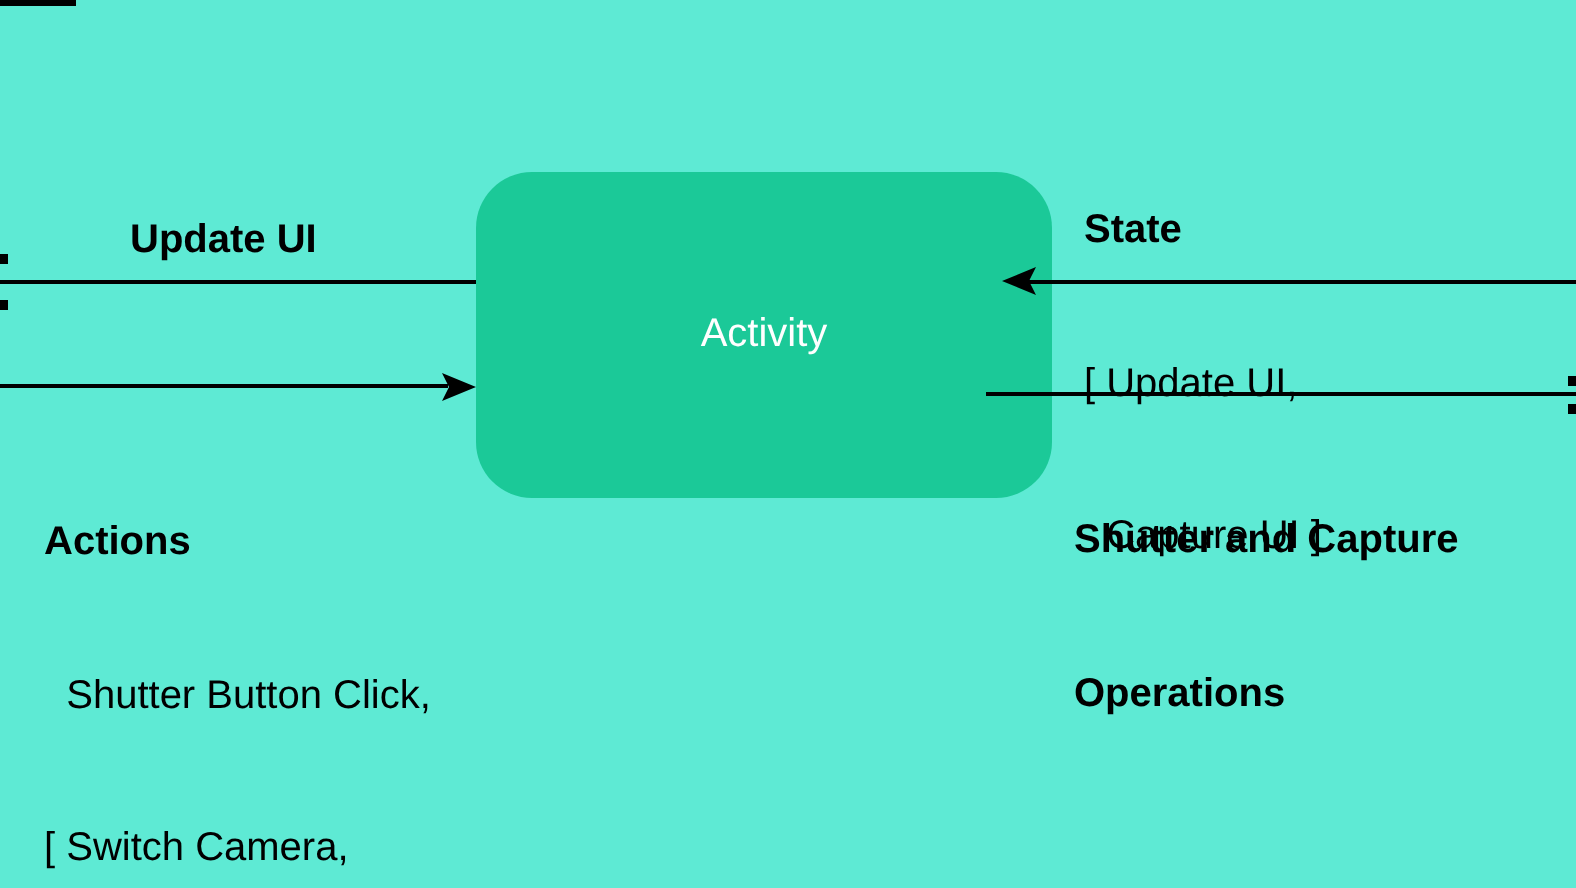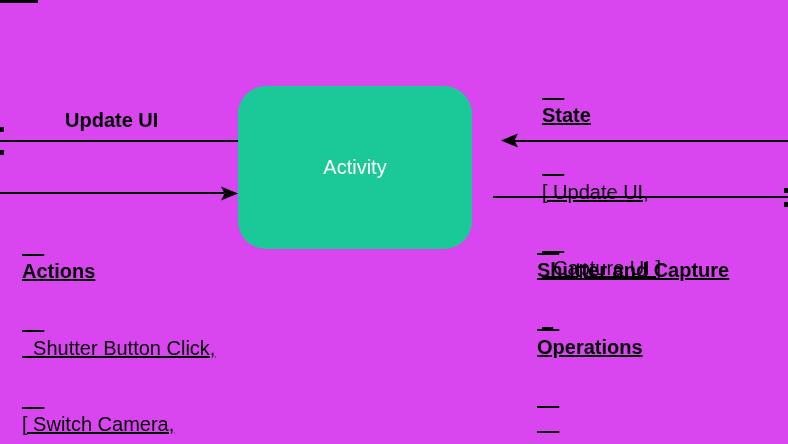--- a/index.html
+++ b/index.html
@@ -1,31 +1,31 @@
 <!DOCTYPE html>
 <html><head>
 <meta charset="utf-8">
 <style>
   html, body { margin: 0; padding: 0; background: #ffffff; }
   .canvas {
     position: relative;
     width: 788px;
     height: 444px;
-    background: #d946ef;
+    background: #5eead4;
     overflow: hidden;
     font-family: "Liberation Sans", sans-serif;
     color: #000000;
   }
   .crop-bar {
     position: absolute; left: 0; top: 0; width: 38px; height: 3px;
     background: #000000;
   }
   .activity-box {
     position: absolute; left: 238px; top: 86px;
-    width: 234px; height: 163px;
+    width: 288px; height: 163px;
     background: #1BC998;
     border-radius: 28px;
     display: flex; align-items: center; justify-content: center;
   }
   .activity-label {
     color: #ffffff; font-size: 20px; font-weight: 400;
   }
   .shaft {
     position: absolute; height: 2px; background: #000000;
   }
@@ -33,21 +33,20 @@
   .frag {
     position: absolute; width: 4px; height: 5px; background: #000000;
   }
   .label-bold {
     position: absolute; font-size: 20px; font-weight: 700;
     line-height: 25.5px; white-space: pre;
   }
   .text-block {
     position: absolute; font-size: 20px; line-height: 25.5px;
     white-space: pre;
-    text-decoration: underline;
   }
   .text-block .t { font-weight: 700; }
 </style>
 </head>
 <body>
 
 <div class="canvas">
 
   <div class="crop-bar"></div>
 

